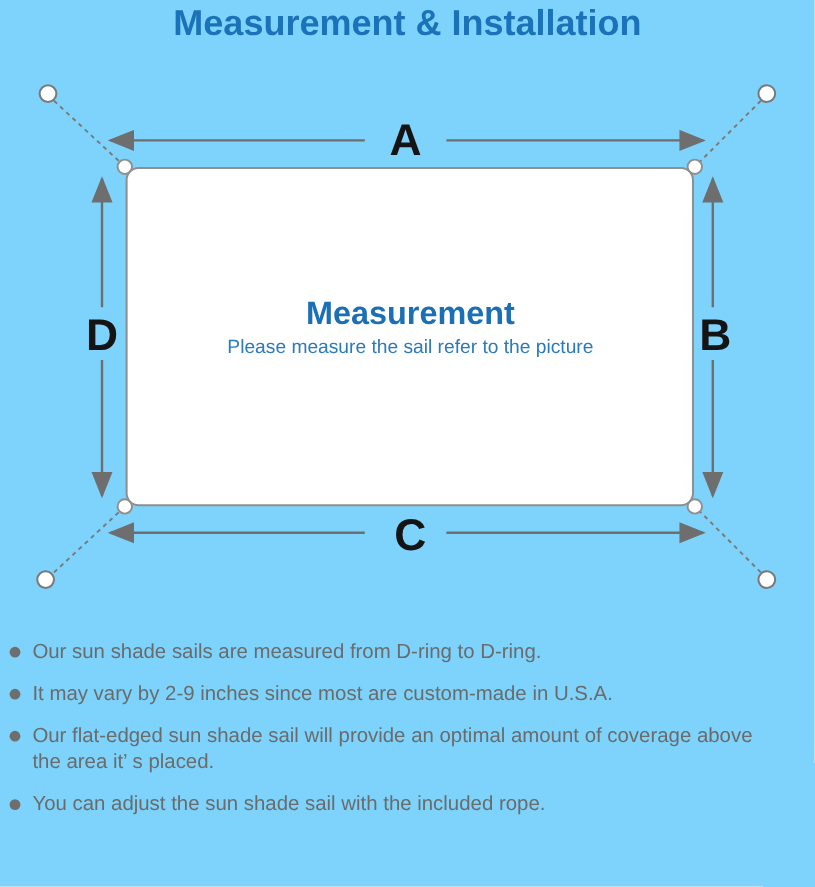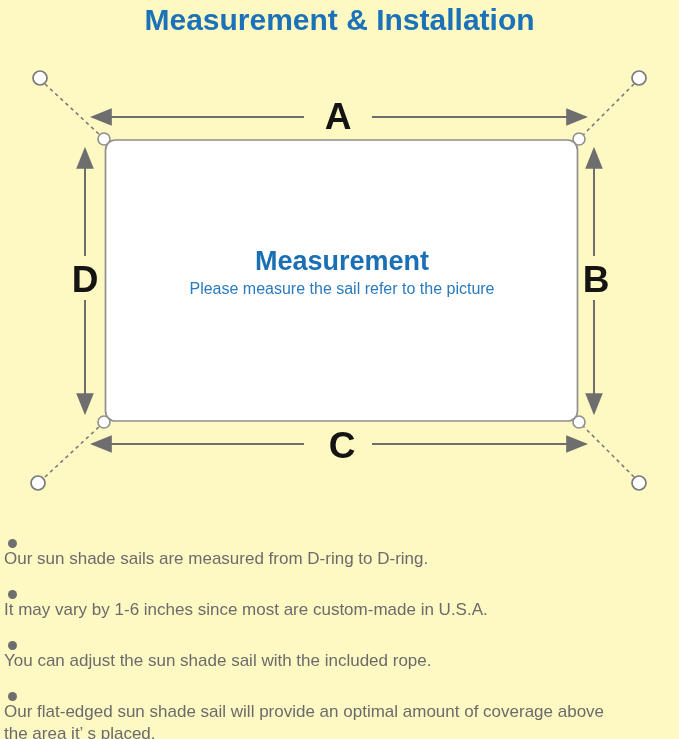--- a/index.html
+++ b/index.html
@@ -1,33 +1,33 @@
 <!DOCTYPE html>
 <html><head>
 <meta charset="utf-8">
 <style>
   html,body{margin:0;padding:0;background:#fff;}
   .canvas{
-    position:relative;width:679px;height:739px;background:#fef9c3;
+    position:relative;width:679px;height:739px;background:#7dd3fc;
     font-family:"Liberation Sans","DejaVu Sans",sans-serif;overflow:hidden;
   }
   .title{
     position:absolute;top:0;left:0;width:679px;margin:0;
     text-align:center;font-size:30px;line-height:40px;font-weight:700;
     color:#1b72b8;letter-spacing:0px;
   }
   .diagram-svg{position:absolute;top:0;left:0;}
   .letter{font-family:"Liberation Sans","DejaVu Sans",sans-serif;font-weight:700;font-size:37px;fill:#141414;}
   .center-head{font-family:"Liberation Sans","DejaVu Sans",sans-serif;font-weight:700;font-size:27px;fill:#1a6fb5;}
   .center-sub{font-family:"Liberation Sans","DejaVu Sans",sans-serif;font-size:16px;fill:#2a7abd;}
   .notes{
     position:absolute;top:532px;left:4px;right:2px;margin:0;padding:0;list-style:none;
   }
   .notes li{
-    display:flex;align-items:flex-start;margin:0 0 13px 0;flex-direction:column;
+    display:flex;align-items:flex-start;margin:0 0 13px 0;
   }
   .dot{
     width:9px;height:9px;border-radius:50%;background:#6e6e6e;
     margin:7px 10px 0 4px;flex:0 0 auto;
   }
   .note-text{
     font-size:17px;line-height:22px;color:#6b6b6b;white-space:pre-line;
   }
 </style>
 </head>
@@ -87,26 +87,26 @@
     <text class="center-sub" x="342" y="294" text-anchor="middle">Please measure the sail refer to the picture</text>
   </svg>
 
   <ul class="notes">
     <li>
       <span class="dot"></span>
       <span class="note-text">Our sun shade sails are measured from D-ring to D-ring.</span>
     </li>
     <li>
       <span class="dot"></span>
-      <span class="note-text">It may vary by 1-6 inches since most are custom-made in U.S.A.</span>
-    </li>
-    <li>
-      <span class="dot"></span>
-      <span class="note-text">You can adjust the sun shade sail with the included rope.</span>
+      <span class="note-text">It may vary by 2-9 inches since most are custom-made in U.S.A.</span>
     </li>
     <li>
       <span class="dot"></span>
       <span class="note-text">Our flat-edged sun shade sail will provide an optimal amount of coverage above
 the area it’ s placed.</span>
     </li>
+    <li>
+      <span class="dot"></span>
+      <span class="note-text">You can adjust the sun shade sail with the included rope.</span>
+    </li>
   </ul>
 
 </div>
 
 </body></html>

